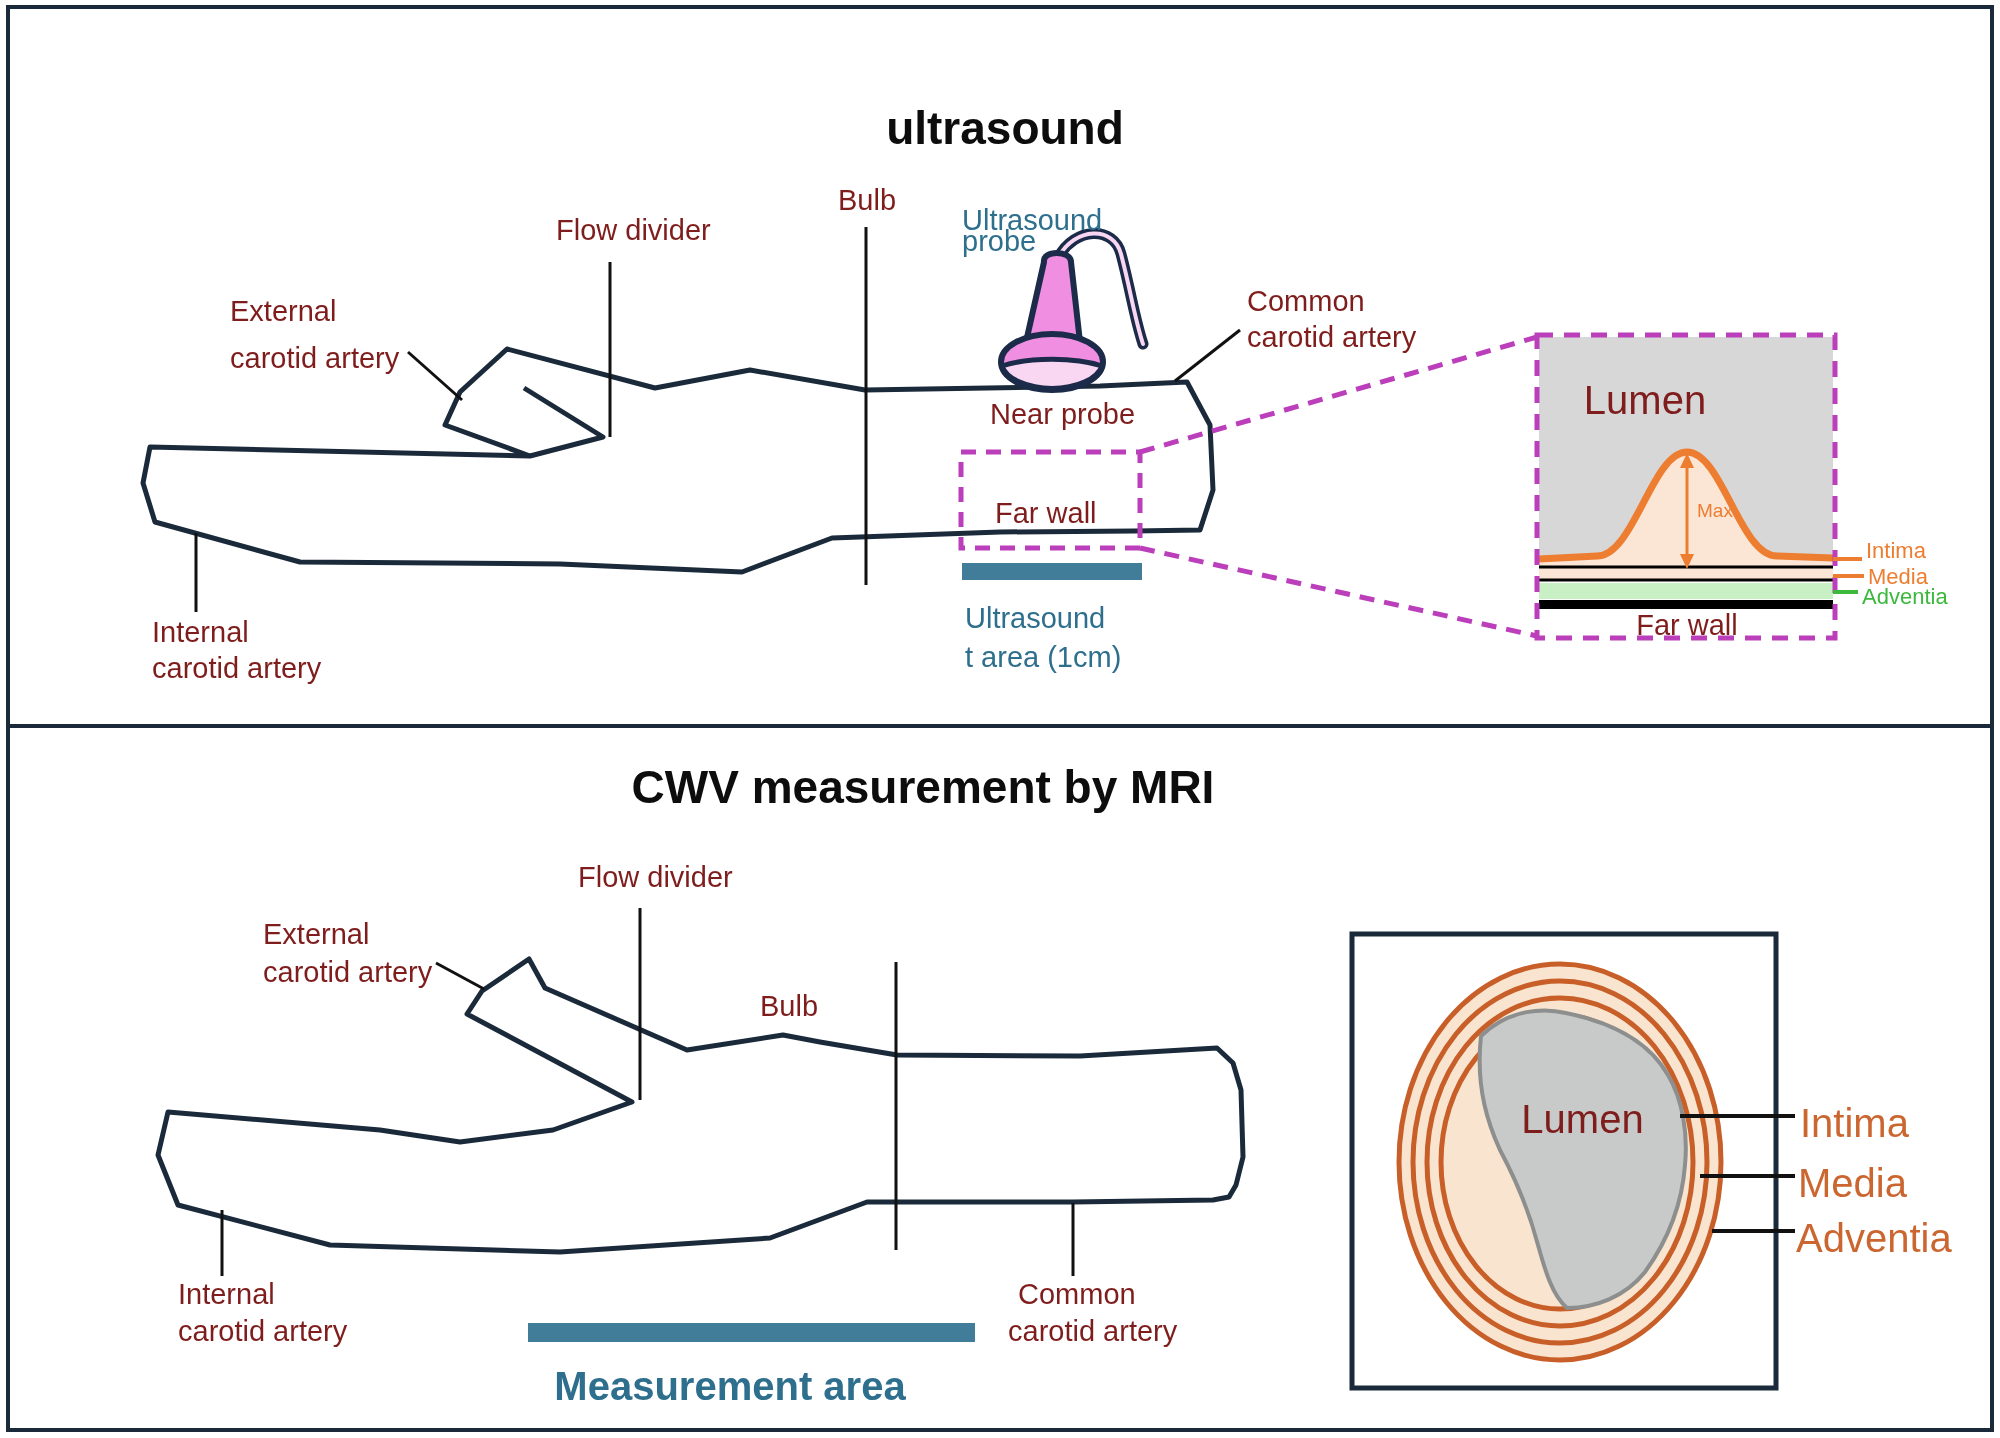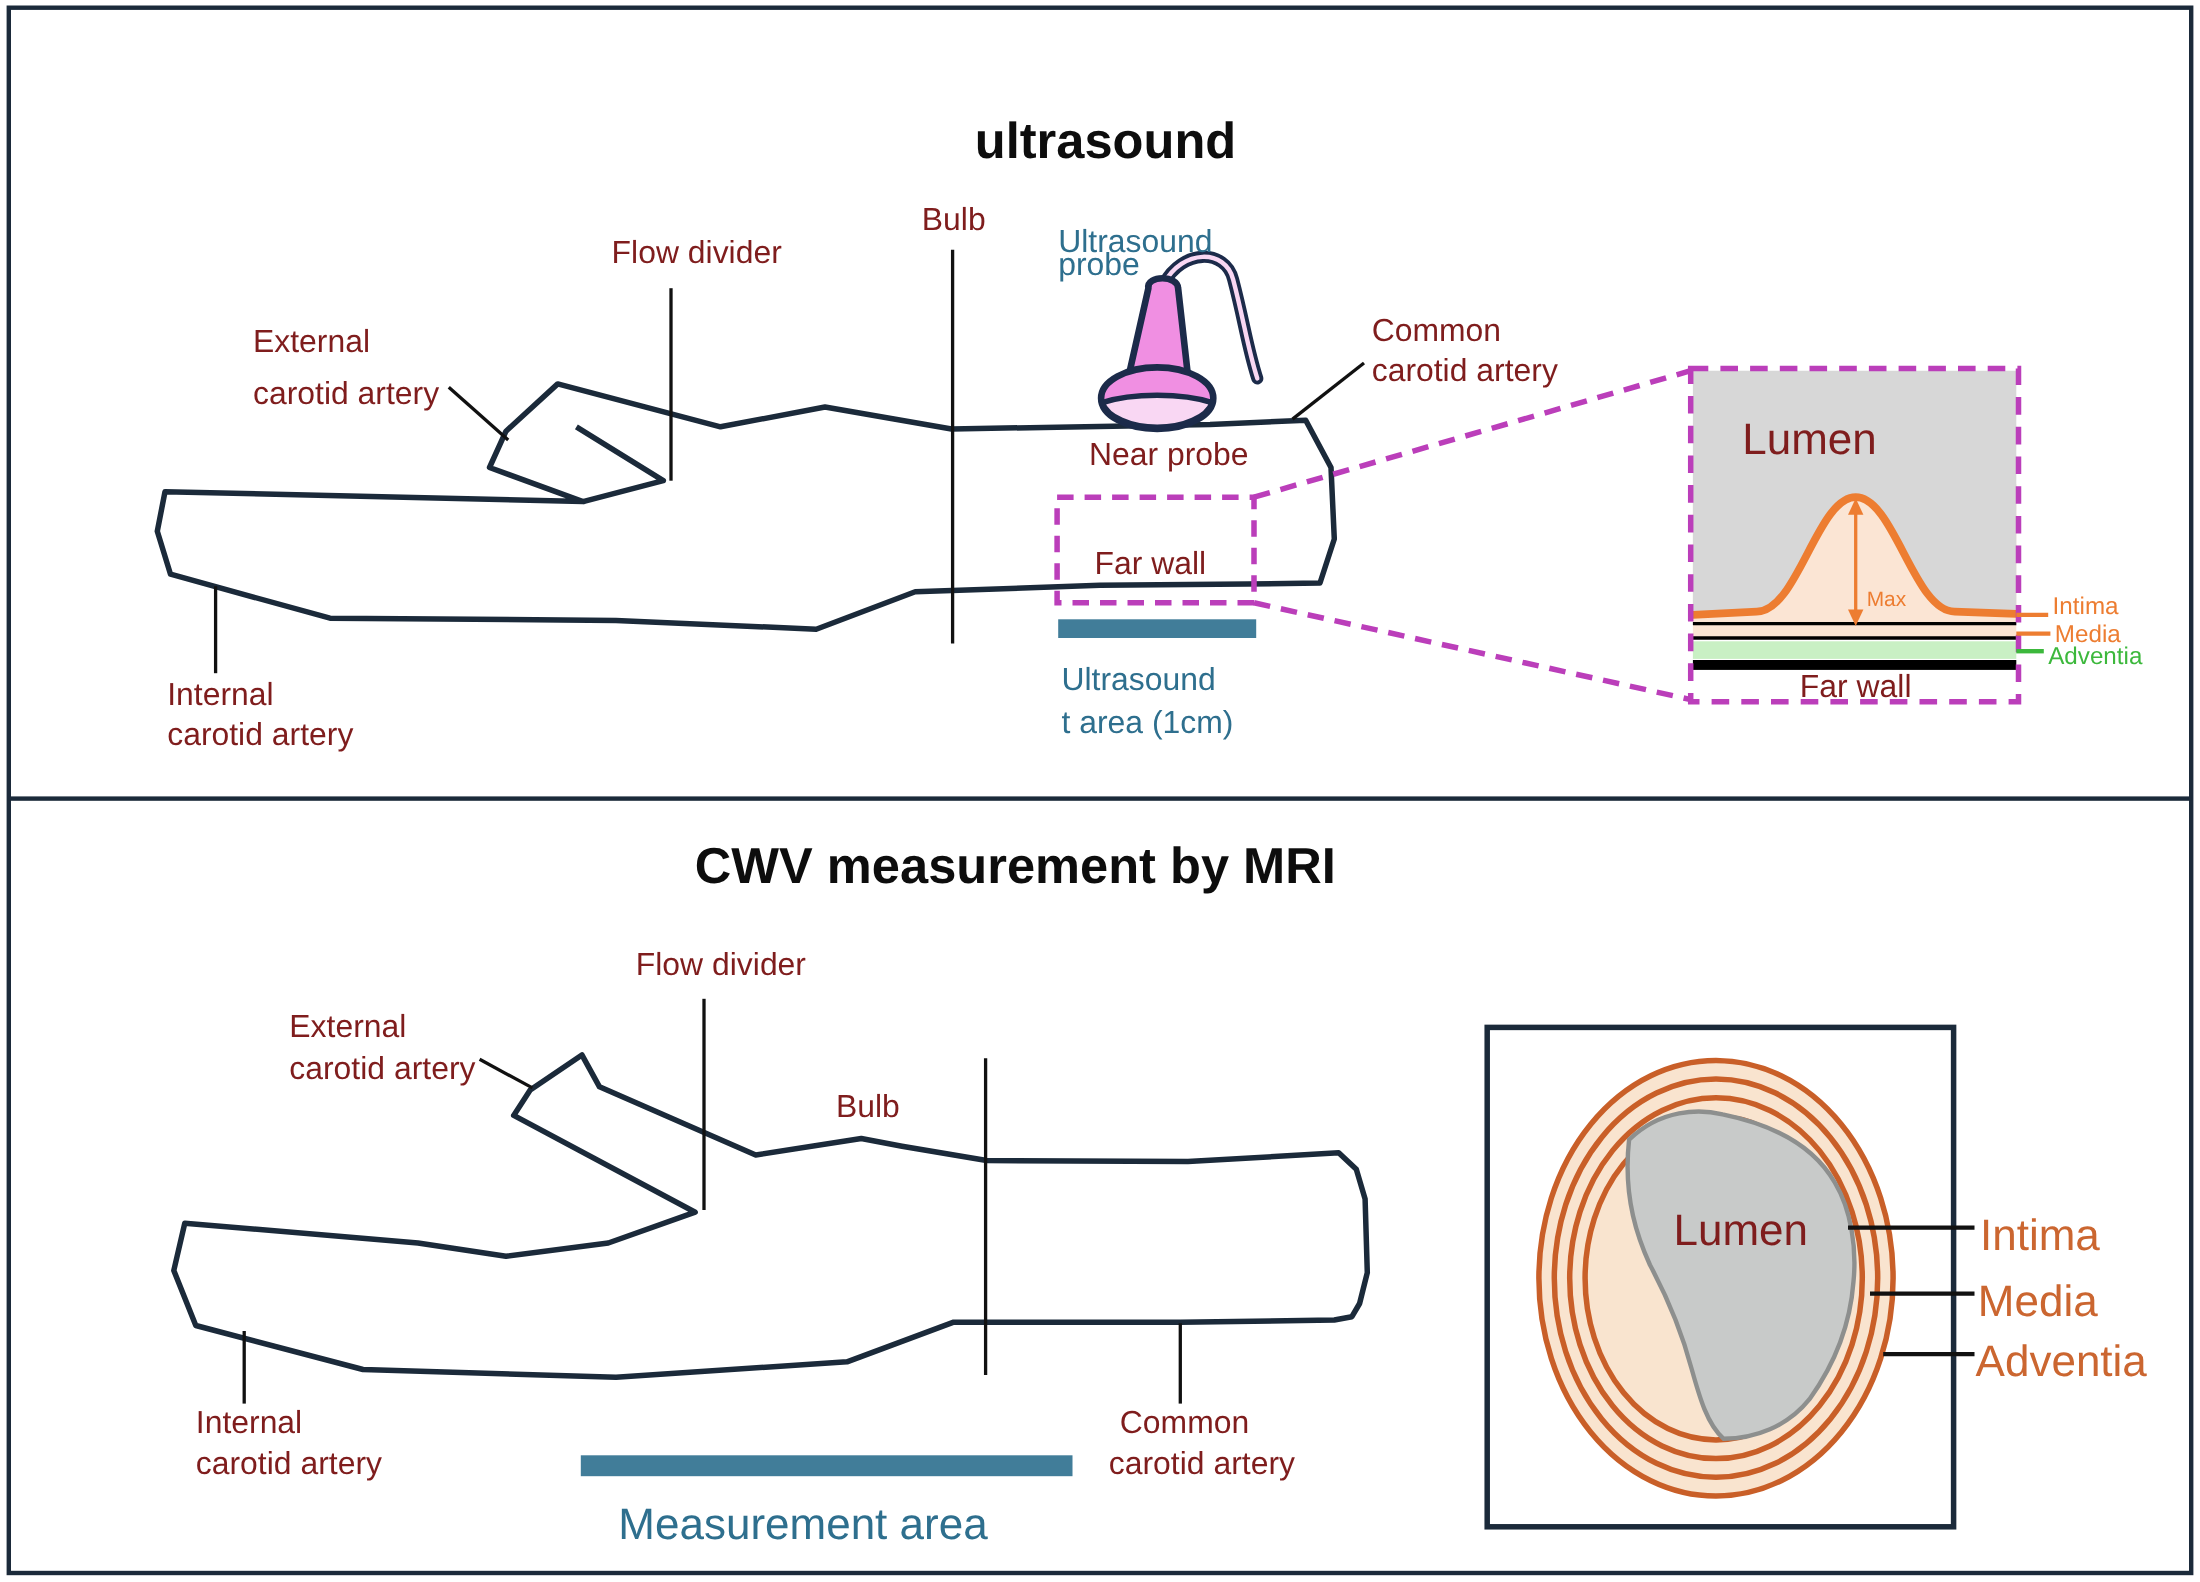--- a/index.html
+++ b/index.html
@@ -143,36 +143,36 @@
   <div class="lbl" style="left:1247px;top:284px;">Common</div>
   <div class="lbl" style="left:1247px;top:320px;">carotid artery</div>
   <div class="lbl" style="left:990px;top:397px;">Near probe</div>
   <div class="lbl" style="left:995px;top:496px;">Far wall</div>
   <div class="lbl" style="left:152px;top:615px;">Internal</div>
   <div class="lbl" style="left:152px;top:651px;">carotid artery</div>
   <div class="lbl teal" style="left:965px;top:601px;">Ultrasound</div>
   <div class="lbl teal" style="left:965px;top:640px;">t area (1cm)</div>
 
   <div class="lbl inset30" style="left:1555px;top:376px;width:180px;text-align:center;">Lumen</div>
-  <div class="lbl orange max" style="left:1697px;top:500px;margin-top:35px;">Max</div>
+  <div class="lbl orange max" style="left:1697px;top:500px;">Max</div>
   <div class="lbl" style="left:1607px;top:608px;width:160px;text-align:center;">Far wall</div>
   <div class="lbl orange small" style="left:1866px;top:538px;">Intima</div>
   <div class="lbl orange small" style="left:1868px;top:564px;">Media</div>
   <div class="lbl green small" style="left:1862px;top:584px;">Adventia</div>
 
   <div class="title" style="left:173px;top:760px;width:1500px;">CWV measurement by MRI</div>
 
   <div class="lbl" style="left:578px;top:860px;">Flow divider</div>
   <div class="lbl" style="left:263px;top:917px;">External</div>
   <div class="lbl" style="left:263px;top:955px;">carotid artery</div>
   <div class="lbl" style="left:760px;top:989px;">Bulb</div>
   <div class="lbl" style="left:178px;top:1277px;">Internal</div>
   <div class="lbl" style="left:178px;top:1314px;">carotid artery</div>
   <div class="lbl" style="left:1018px;top:1277px;">Common</div>
   <div class="lbl" style="left:1008px;top:1314px;">carotid artery</div>
-  <div class="lbl teal inset30" style="left:460px;top:1362px;width:540px;text-align:center;">Measurement area</div>
+  <div class="lbl teal inset30" style="left:460px;top:1362px;width:540px;text-align:center;font-weight:bold;">Measurement area</div>
 
   <div class="lbl inset30" style="left:1500px;top:1095px;width:165px;text-align:center;">Lumen</div>
   <div class="lbl rust inset30" style="left:1800px;top:1099px;">Intima</div>
   <div class="lbl rust inset30" style="left:1798px;top:1159px;">Media</div>
   <div class="lbl rust inset30" style="left:1796px;top:1214px;">Adventia</div>
 
 </div>
 
 </body></html>

